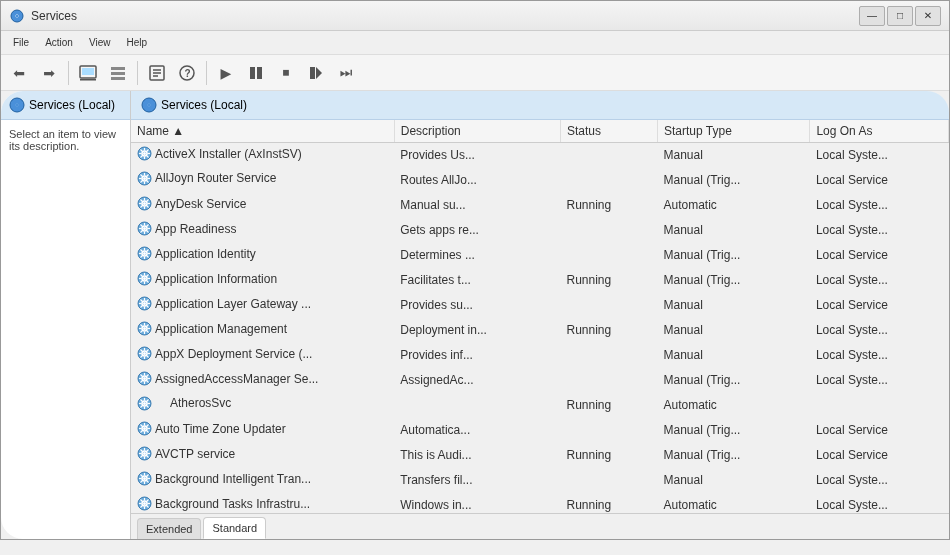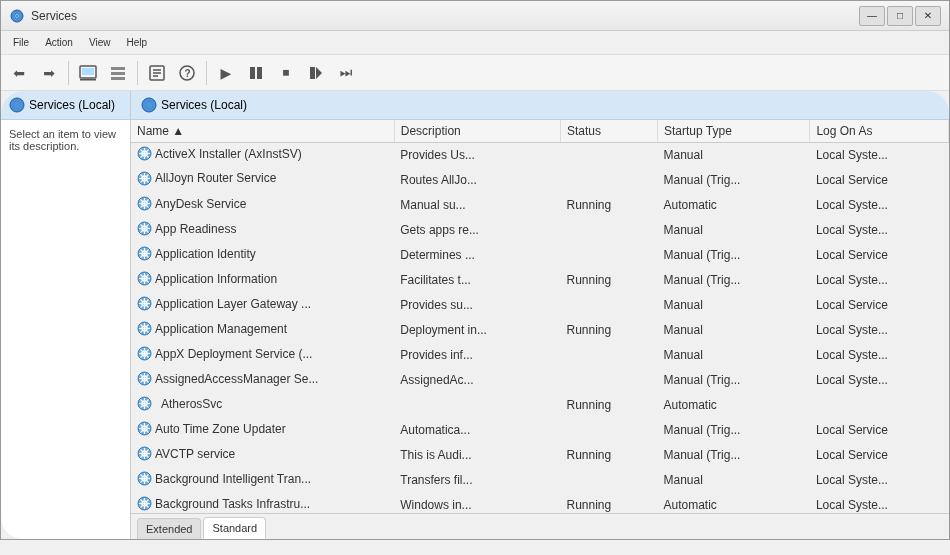--- a/index.html
+++ b/index.html
@@ -532,21 +532,21 @@
       <line x1="5.3" y1="9.7" x2="3.5" y2="11.5" stroke="white" stroke-width="1.2"></line>
     </svg>
     <span style="overflow:hidden;text-overflow:ellipsis;white-space:nowrap">AssignedAccessManager Se...</span>
   </span></td>
                 <td>AssignedAc...</td>
                 <td></td>
                 <td>Manual (Trig...</td>
                 <td>Local Syste...</td>
               </tr>
               <tr>
-                <td style="max-width: 190px;"><span style="display:inline-flex;align-items:center;gap:9px">
+                <td style="max-width: 190px;"><span style="display:inline-flex;gap:18px">
     <svg width="15" height="15" viewBox="0 0 15 15" style="flex-shrink:0">
       <circle cx="7.5" cy="7.5" r="6.5" fill="#6aabdc" stroke="#3a7bb0" stroke-width="1"></circle>
       <path d="M5 7.5 A2.5 2.5 0 1 1 10 7.5 A2.5 2.5 0 1 1 5 7.5" fill="none" stroke="white" stroke-width="1.5"></path>
       <circle cx="7.5" cy="7.5" r="1.5" fill="white"></circle>
       <line x1="7.5" y1="2" x2="7.5" y2="4.5" stroke="white" stroke-width="1.2"></line>
       <line x1="7.5" y1="10.5" x2="7.5" y2="13" stroke="white" stroke-width="1.2"></line>
       <line x1="2" y1="7.5" x2="4.5" y2="7.5" stroke="white" stroke-width="1.2"></line>
       <line x1="10.5" y1="7.5" x2="13" y2="7.5" stroke="white" stroke-width="1.2"></line>
       <line x1="3.5" y1="3.5" x2="5.3" y2="5.3" stroke="white" stroke-width="1.2"></line>
       <line x1="9.7" y1="9.7" x2="11.5" y2="11.5" stroke="white" stroke-width="1.2"></line>

